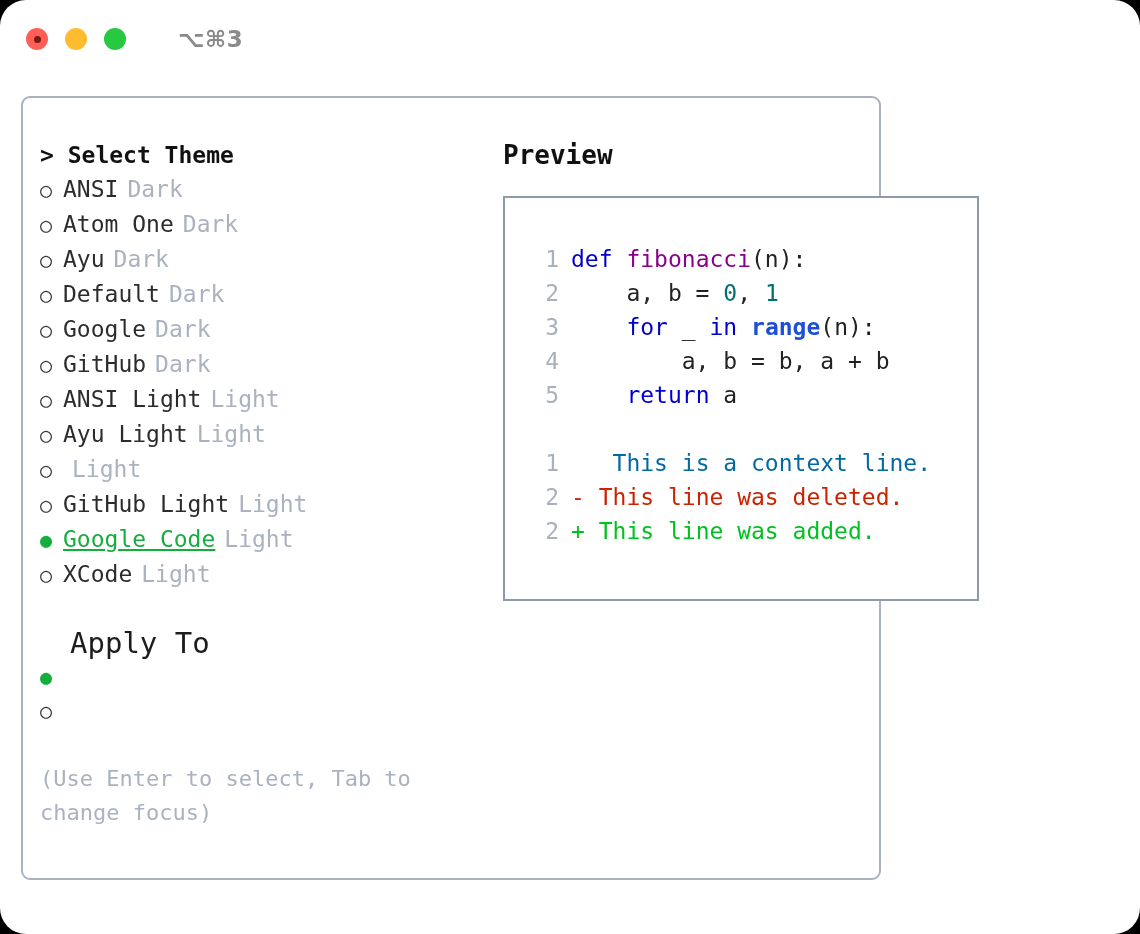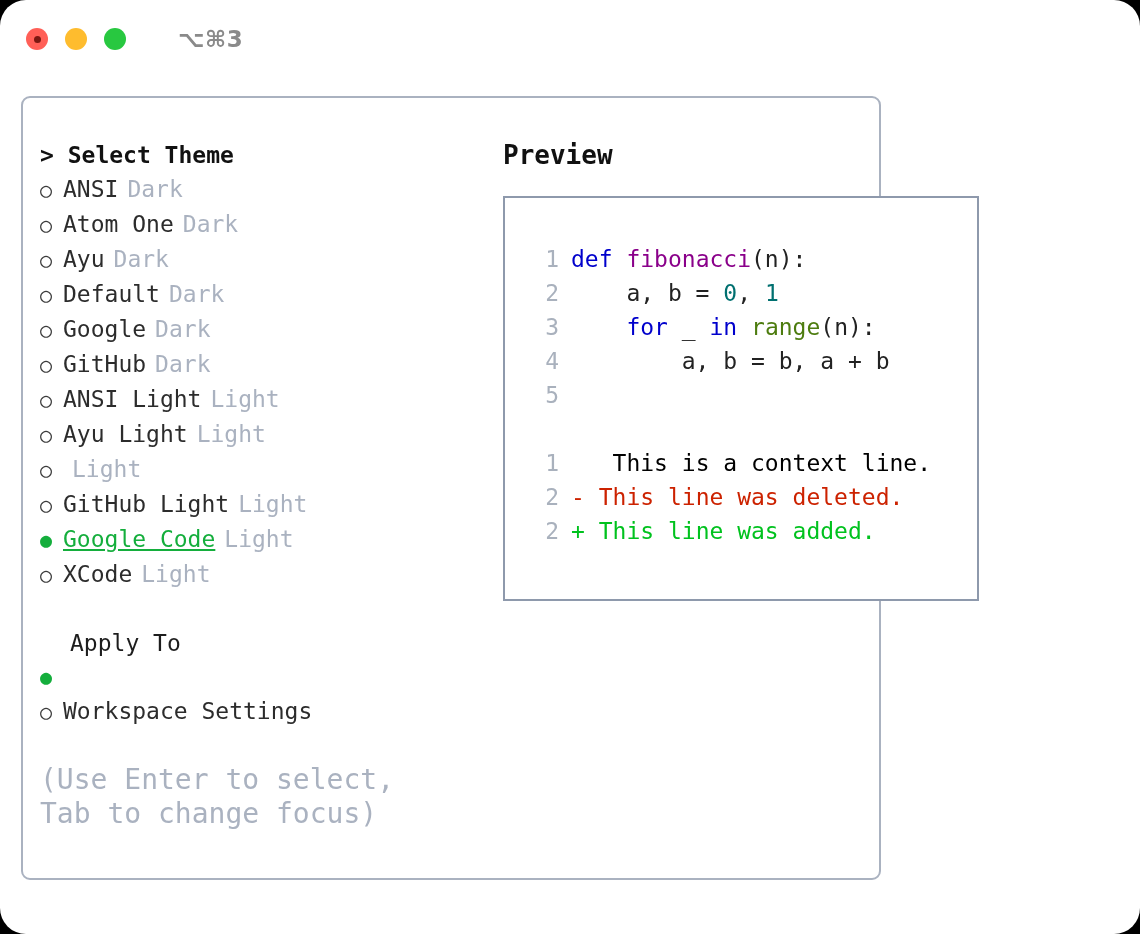--- a/index.html
+++ b/index.html
@@ -131,32 +131,32 @@
   .bullet-on  { color: #14ae3c; }
   .row-label  { color: #2c2c2c; }
   .row-label.selected { color: #14ae3c; text-decoration: underline; }
   .row-variant {
     color: #aab2c0;
     margin-left: 9px;
     text-align: center;
   }
 
   .apply-heading {
-    font-size: 23px;
+    font-size: 29px;
     color: #1d1d1d;
     line-height: 34px;
     margin-left: 30px;
     white-space: pre;
   }
 
   .spacer-row { height: 34px; }
 
   #help-text {
     margin-top: 34px;
-    font-size: 28px;
+    font-size: 22px;
     line-height: 34px;
     color: #aab2c0;
     width: 410px;
     white-space: normal;
   }
 
   
   #preview-heading {
     font-size: 26px;
     font-weight: bold;
@@ -183,24 +183,24 @@
   .ln {
     width: 36px;
     flex: 0 0 36px;
     text-align: right;
     color: #a9b1bd;
     margin-right: 12px;
   }
   .code-text { white-space: pre; }
   .tok-kw   { color: #0000cc; }
   .tok-fn   { color: #8a008a; margin-top: 40px; }
-  .tok-call { color: #4d7c0f; }
+  .tok-call { color: #1d4ed8; font-weight: bold; }
   .tok-num  { color: #007070; }
   .tok-pl   { color: #222222; }
-  .diff-ctx { color: #000000; }
+  .diff-ctx { color: #0369a1; }
   .diff-del { color: #cc2200; }
   .diff-add { color: #00c21e; }
   .blank-line { height: 34px; }
 </style>
 </head>
 <body>
 
 <div id="app-window">
 
   <div id="title-bar">
@@ -233,36 +233,36 @@
             <div class="list-row"><span class="bullet bullet-on">●</span><span class="row-label selected">Google Code</span><span class="row-variant">Light</span></div>
             <div class="list-row"><span class="bullet bullet-off">○</span><span class="row-label">XCode</span><span class="row-variant">Light</span></div>
           </div>
 
         <div class="spacer-row"></div>
 
         <div class="apply-heading">Apply To</div>
 
         <div id="apply-list">
             <div class="list-row"><span class="bullet bullet-on">●</span></div>
-            <div class="list-row"><span class="bullet bullet-off">○</span><span class="row-label">Workspace Settings</span></div>
+            <div class="list-row"><span class="bullet bullet-off">○</span></div>
           </div>
 
         <div id="help-text">(Use Enter to select, Tab to change focus)</div>
       </div>
 
       <div id="right-column">
         <div id="preview-heading">Preview</div>
 
         <div id="preview-box">
           <div id="code-block">
               <div class="code-line"><span class="ln">1</span><span class="code-text"><span class="tok-kw">def </span><span class="tok-fn">fibonacci</span><span class="tok-pl">(n):</span></span></div>
               <div class="code-line"><span class="ln">2</span><span class="code-text"><span class="tok-pl">    a, b = </span><span class="tok-num">0</span><span class="tok-pl">, </span><span class="tok-num">1</span></span></div>
               <div class="code-line"><span class="ln">3</span><span class="code-text"><span class="tok-pl">    </span><span class="tok-kw">for</span><span class="tok-pl"> _ </span><span class="tok-kw">in</span><span class="tok-pl"> </span><span class="tok-call">range</span><span class="tok-pl">(n):</span></span></div>
               <div class="code-line"><span class="ln">4</span><span class="code-text"><span class="tok-pl">        a, b = b, a + b</span></span></div>
-              <div class="code-line"><span class="ln">5</span></div>
+              <div class="code-line"><span class="ln">5</span><span class="code-text"><span class="tok-pl">    </span><span class="tok-kw">return</span><span class="tok-pl"> a</span></span></div>
             </div>
           <div class="blank-line"></div>
           <div id="diff-block">
               <div class="code-line"><span class="ln">1</span><span class="code-text diff-ctx"><span> </span><span>  This is a context line.</span></span></div>
               <div class="code-line"><span class="ln">2</span><span class="code-text diff-del"><span>-</span><span> This line was deleted.</span></span></div>
               <div class="code-line"><span class="ln">2</span><span class="code-text diff-add"><span>+</span><span> This line was added.</span></span></div>
             </div>
         </div>
       </div>
 

